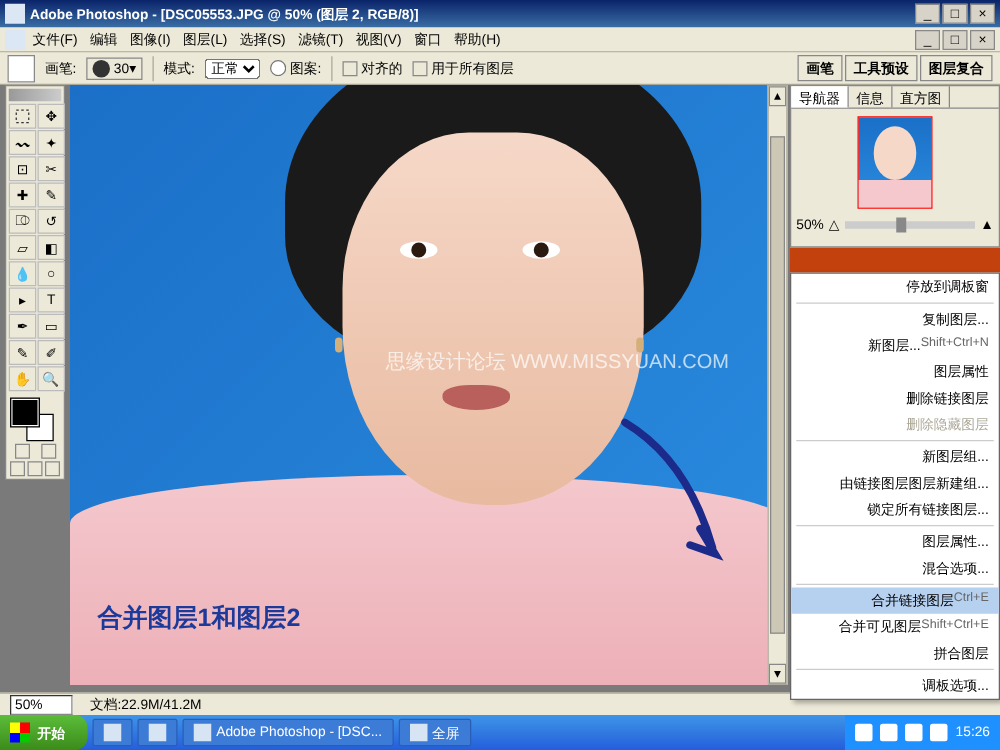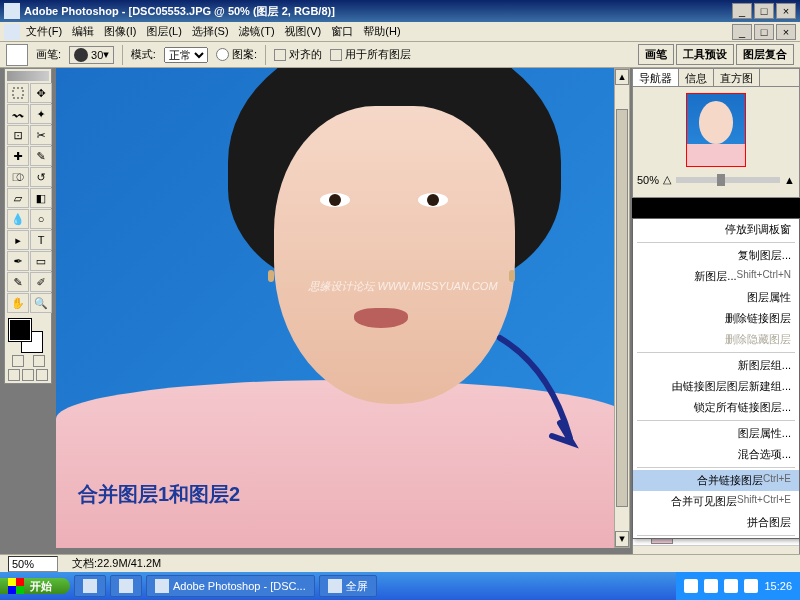--- a/index.html
+++ b/index.html
@@ -45,31 +45,31 @@
 .eye { position: absolute; width: 30px; height: 14px; background: #fff; border-radius: 50%; }
 .eye::after { content: ""; position: absolute; left: 9px; top: 1px; width: 12px; height: 12px; background: #2a1a10; border-radius: 50%; }
 .eye.l { left: 46%; top: 26%; } .eye.r { left: 63%; top: 26%; }
 .lips { position: absolute; left: 52%; top: 50%; width: 54px; height: 20px; background: #b9605c; border-radius: 40% 40% 50% 50%; }
 .earring { position: absolute; width: 6px; height: 12px; background: #d4af7a; border-radius: 3px; }
 .earring.l { left: 37%; top: 42%; } .earring.r { left: 79%; top: 42%; }
 .shirt { position: absolute; left: 0; bottom: -10%; width: 100%; height: 45%; background: linear-gradient(#f4c8cd, #eba9b2); border-radius: 50% 50% 0 0 / 18% 18% 0 0; }
 .arrow { position: absolute; right: 40px; bottom: 80px; width: 100px; height: 140px; }
 .arrow svg { width: 100%; height: 100%; }
 .overlay-txt { position: absolute; left: 22px; bottom: 40px; color: #1c3a9a; font-size: 20px; font-weight: bold; }
-.watermark { position: absolute; left: 44%; top: 44%; color: #fff; opacity: 0.7; font-size: 11px; font-style: italic; }
+.watermark { position: absolute; left: 44%; top: 44%; color: #fff; opacity: 0.7; font-size: 16px; }
 
 .scrollbar-h { position: absolute; left: 56px; right: 170px; bottom: 0; height: 16px; background: #ece9d8; border: 1px solid #aca899; }
 .scrollbar-h .sbtn { position: absolute; width: 16px; height: 14px; background: #ece9d8; border: 1px solid #888; text-align: center; line-height: 14px; }
 .thumb-h { position: absolute; left: 40px; right: 40px; top: 1px; height: 12px; background: #cdc7b6; border: 1px solid #888; }
 
 .scrollbar-v { position: absolute; right: 170px; top: 0; bottom: 24px; width: 16px; background: #ece9d8; border: 1px solid #aca899; }
 .scrollbar-v .sbtn { position: absolute; left: 0; width: 14px; height: 16px; background: #ece9d8; border: 1px solid #888; text-align: center; }
 .thumb-v { position: absolute; top: 40px; bottom: 40px; left: 1px; width: 12px; background: #cdc7b6; border: 1px solid #888; }
 
-.right-col { position: absolute; right: 0; top: 0; width: 168px; bottom: 9px; background: #000000; }
+.right-col { position: absolute; right: 0; top: 0; width: 168px; bottom: 9px; background: #c2410c; }
 
 .navpanel { height: 130px; border: 1px solid #888; background: #ece9d8; }
 .navpanel .tabs { display: flex; height: 18px; border-bottom: 1px solid #888; }
 .navpanel .tabs span { padding: 2px 6px; border-right: 1px solid #888; }
 .navpanel .tabs span.active { background: #fff; }
 .navthumb { margin: 6px auto; width: 60px; height: 74px; background: linear-gradient(#1b6fc7, #2a8de0); border: 1px solid #f00; position: relative; }
 .navthumb .nface { position: absolute; left: 20%; top: 10%; width: 60%; height: 60%; background: #f6d8c8; border-radius: 50%; }
 .navthumb .nshirt { position: absolute; bottom: 0; left: 0; right: 0; height: 30%; background: #f4c8cd; }
 .navzoom { display: flex; align-items: center; gap: 4px; padding: 0 4px; }
 .navzoom .bar { flex: 1; height: 6px; background: #ccc; position: relative; }
@@ -94,21 +94,21 @@
 .layerrow.selected { background: #b6d0f0; }
 .layerrow .eye { width: 18px; text-align: center; height: auto; background: none; }
 .layerrow .link { width: 14px; border: 2px solid #1c3a9a; border-radius: 3px; height: 18px; }
 .layerrow .thumb { width: 22px; height: 22px; border: 1px solid #888; margin: 0 4px; background: linear-gradient(#2a8de0, #f4c8cd); }
 .layerrow .name { flex: 1; }
 
 .statusbar { position: absolute; left: 0; right: 0; bottom: 28px; height: 18px; background: #ece9d8; border-top: 1px solid #aca899; display: flex; align-items: center; padding: 0 8px; gap: 14px; }
 .statusbar .zoom { width: 50px; border: 1px inset #888; padding: 1px 3px; background: #fff; }
 
 .taskbar { position: absolute; left: 0; right: 0; bottom: 0; height: 28px; background: linear-gradient(#3e95e8, #245edb); display: flex; align-items: center; }
-.startbtn { height: 16px; padding: 0 18px 0 8px; background: linear-gradient(#5bbd3a, #3c8b1a); color: #fff; font-weight: bold; display: flex; align-items: center; border-radius: 0 10px 10px 0; }
+.startbtn { height: 28px; padding: 0 18px 0 8px; background: linear-gradient(#5bbd3a, #3c8b1a); color: #fff; font-weight: bold; display: flex; align-items: center; border-radius: 0 10px 10px 0; }
 .startbtn .flag { width: 16px; height: 16px; background: conic-gradient(#f00 0 25%, #0c0 25% 50%, #00f 50% 75%, #ff0 75% 100%); margin-right: 6px; }
 .taskitem { height: 22px; margin-left: 4px; padding: 0 8px; background: #3d7cd6; border: 1px solid #2a5db6; color: #fff; display: flex; align-items: center; gap: 4px; border-radius: 2px; }
 .taskitem .ic { width: 14px; height: 14px; background: #d7e4f3; }
 .tray { margin-left: auto; height: 28px; padding: 0 8px; background: #1e90ff; color: #fff; display: flex; align-items: center; gap: 6px; }
 .tray .ic { width: 14px; height: 14px; background: #fff; border-radius: 2px; }
 svg.ico { width: 14px; height: 14px; }
 </style>
 </head>
 <body>
 
@@ -315,20 +315,23 @@
           <span class="sc">Ctrl+E</span>
         </div>
       <div class="mi">
           <span>合并可见图层</span>
           <span class="sc">Shift+Ctrl+E</span>
         </div>
       <div class="mi">
           <span>拼合图层</span>
         </div>
       <hr>
+      <div class="mi">
+          <span>调板选项...</span>
+        </div>
     </div>
 
     <div class="layers">
       <div class="tabs">
         <span class="active">图层</span>
         <span>通道</span>
         <span>路径</span>
         <span style="margin-left:auto;padding:2px 6px">▸</span>
       </div>
       <div class="blendrow">

